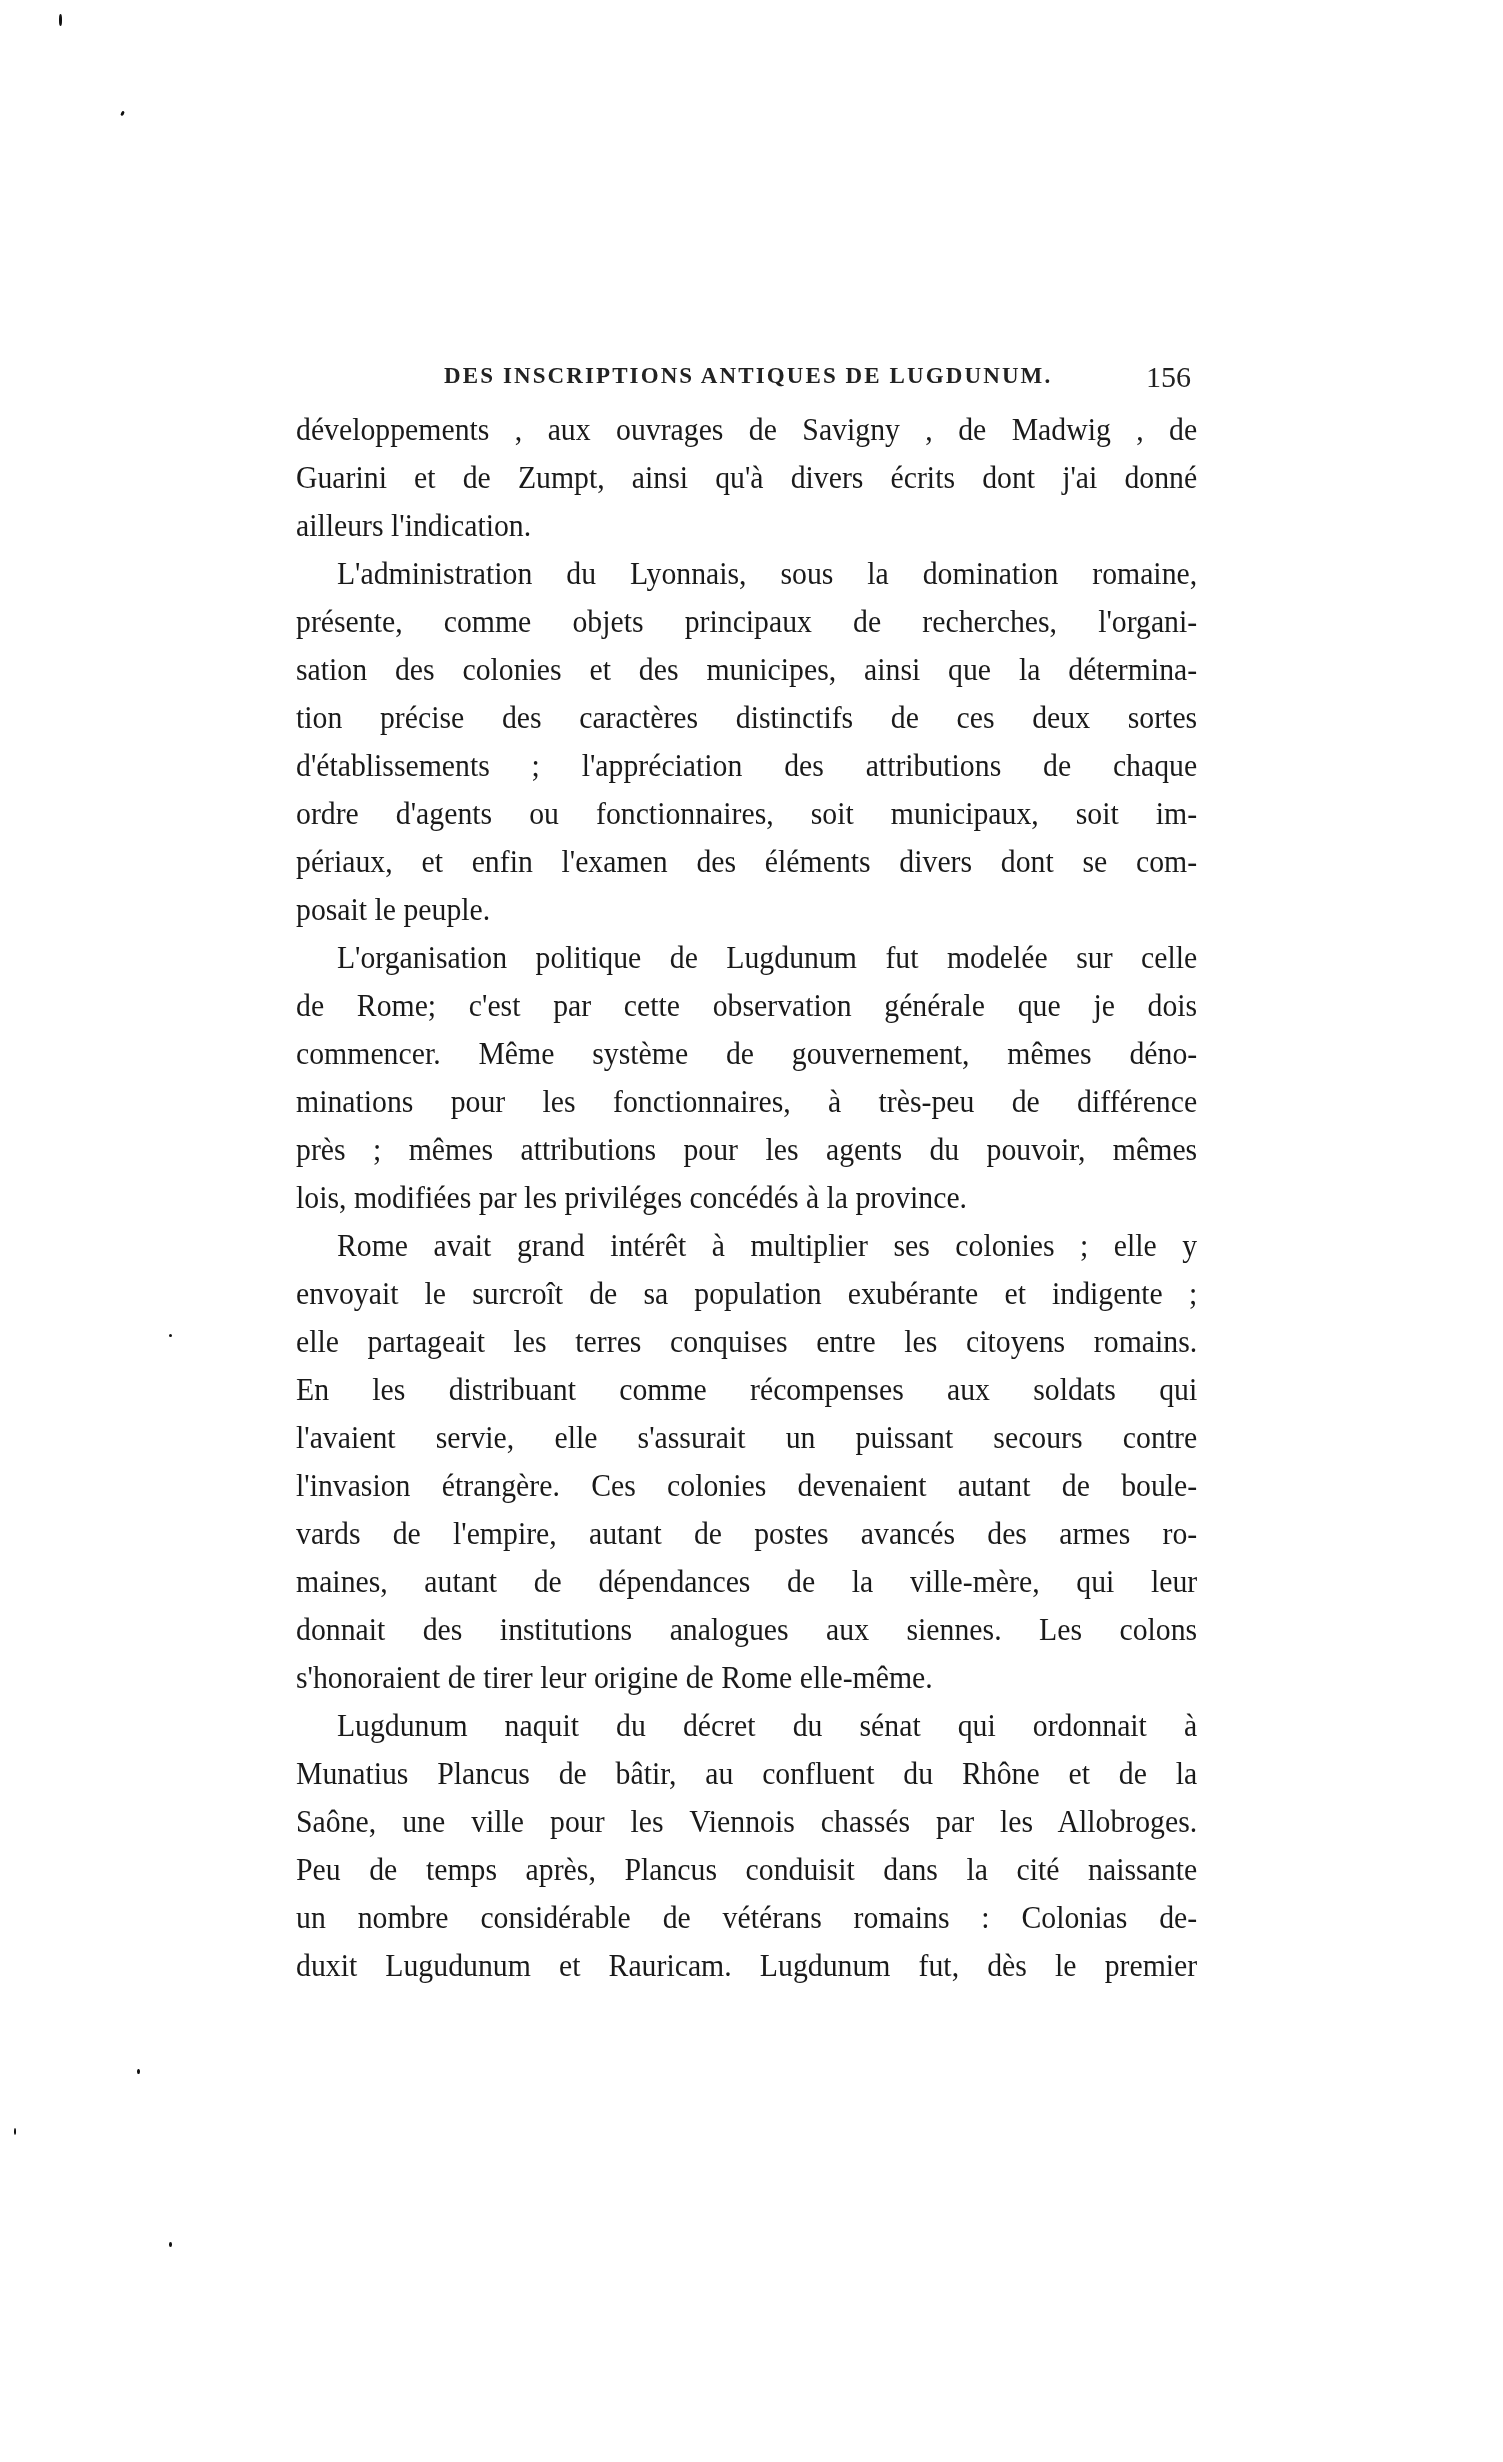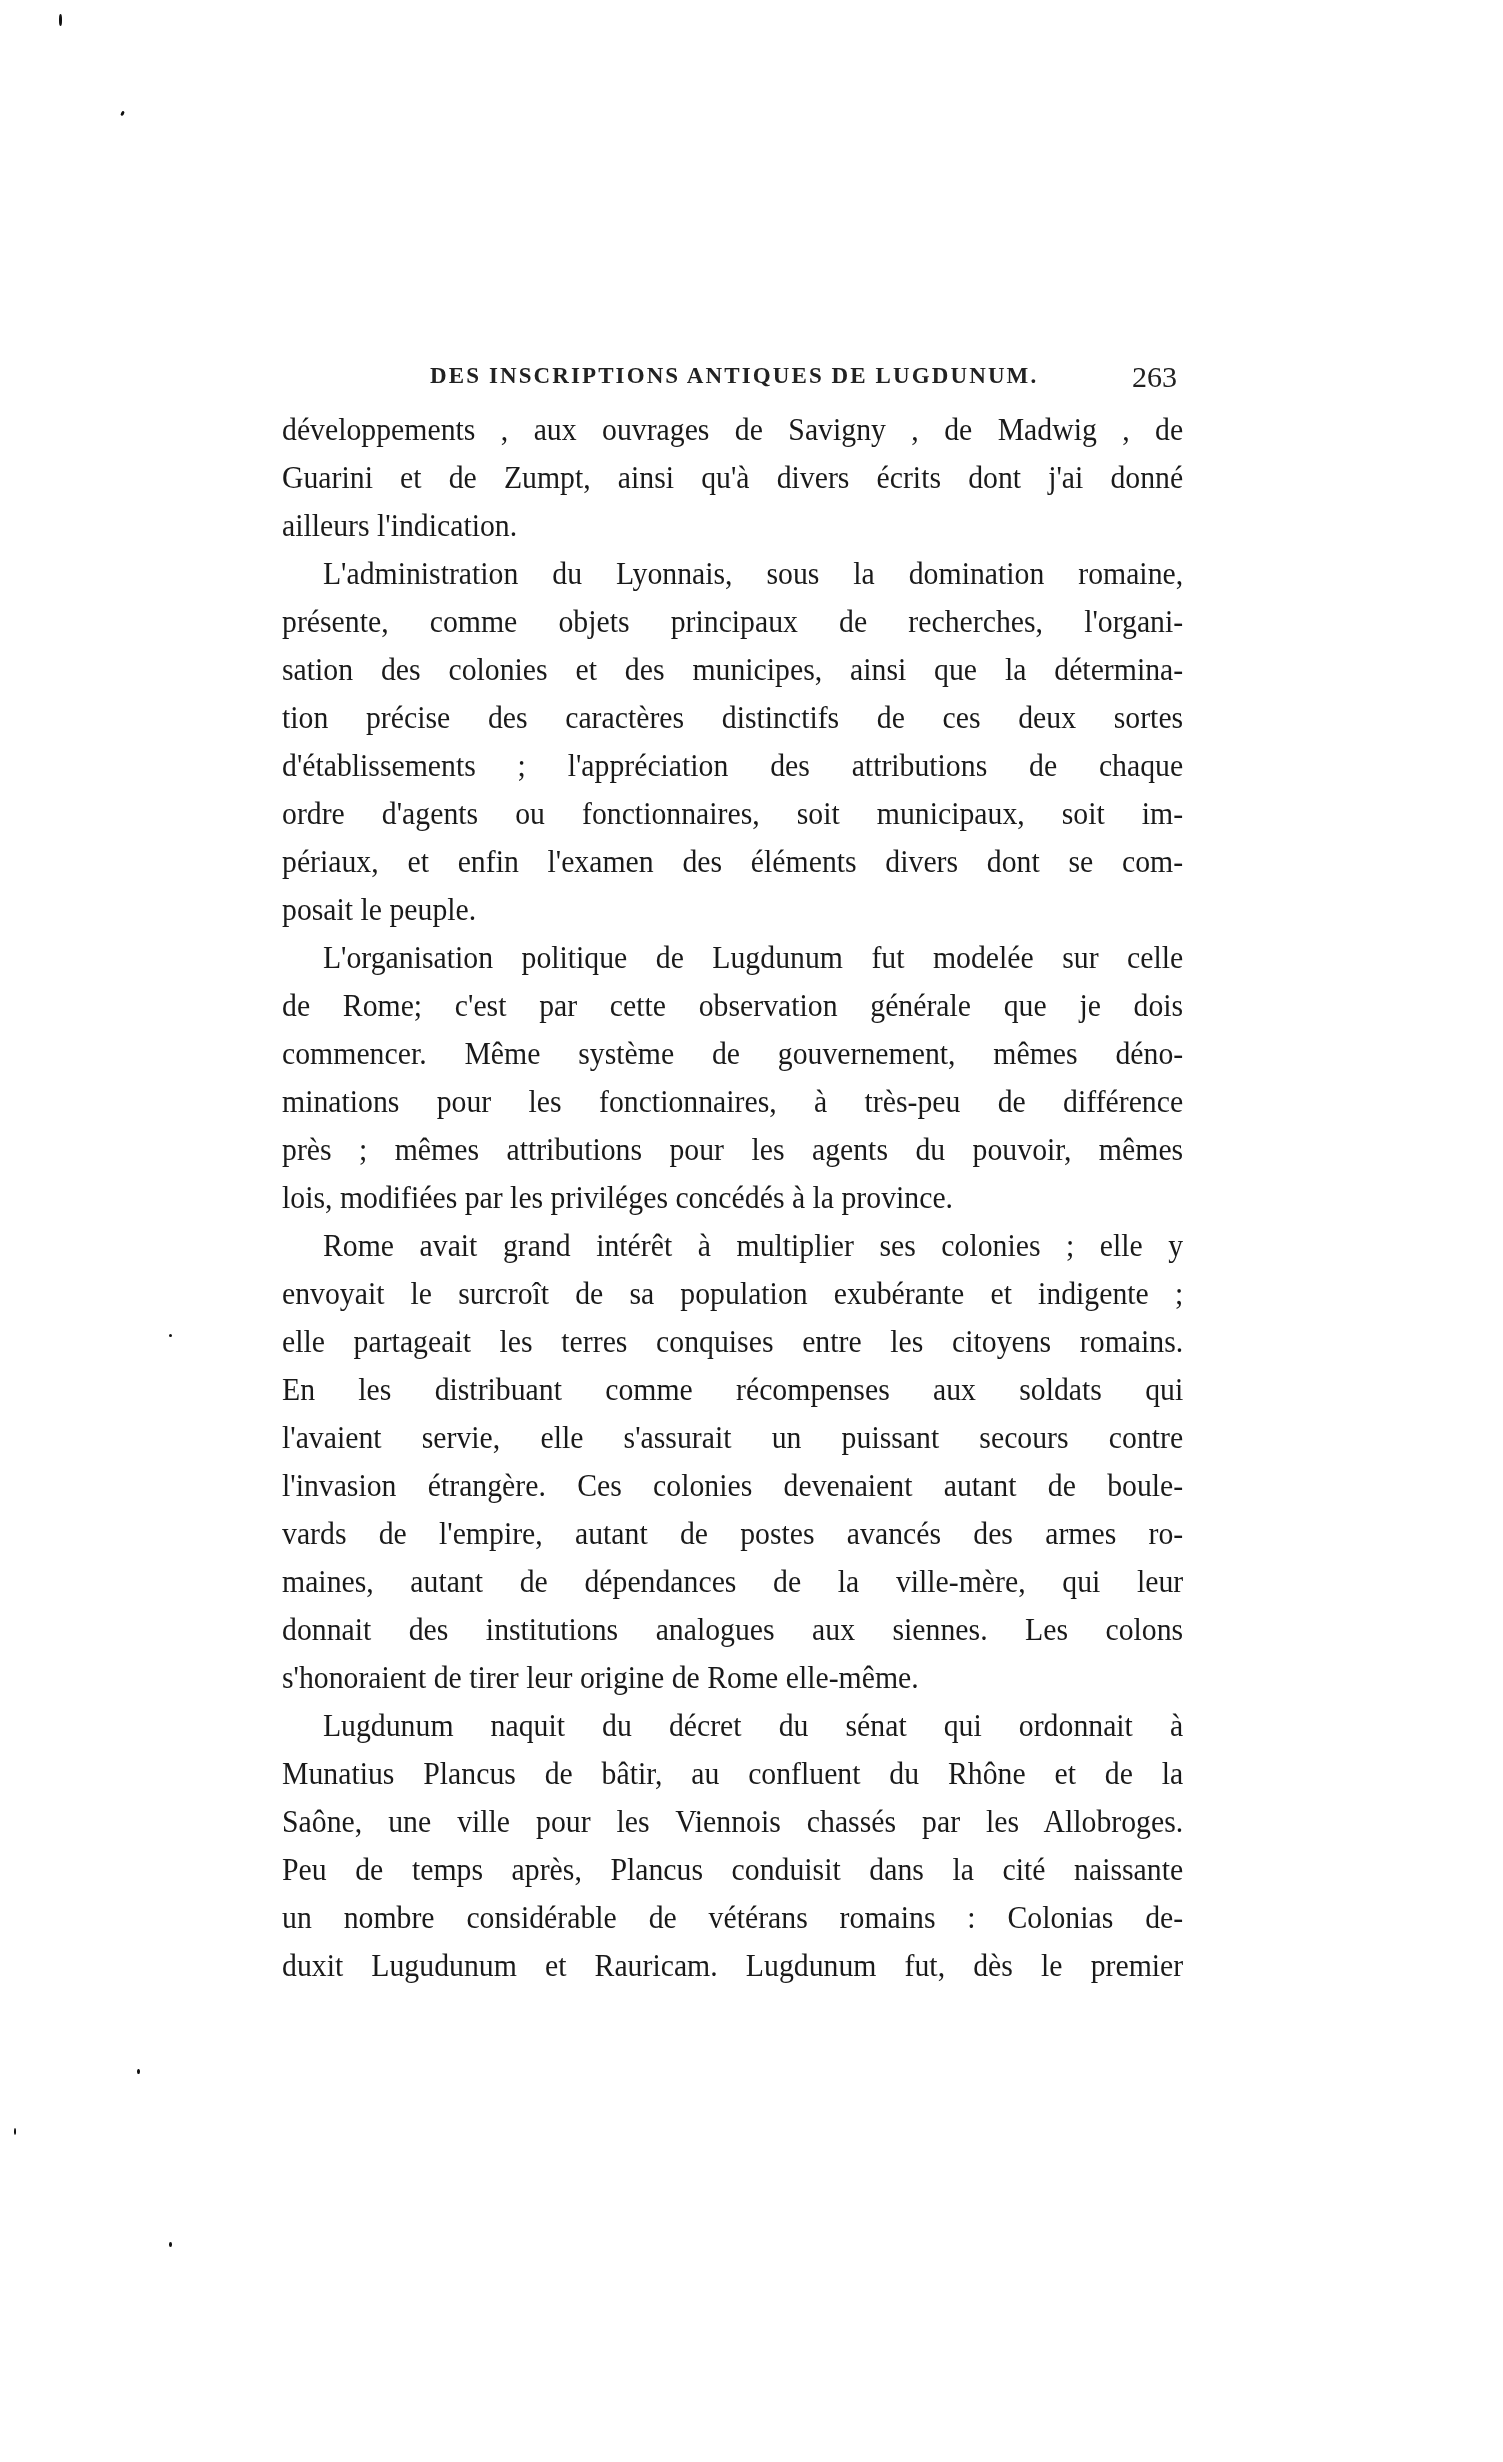--- a/index.html
+++ b/index.html
@@ -10,21 +10,21 @@
     body {
       width: 1503px;
       height: 2462px;
       position: relative;
       overflow: hidden;
       font-family: "Liberation Serif", "DejaVu Serif", serif;
       color: #1a1a1a;
     }
     .page {
       position: absolute;
-      left: 282px;
+      left: 296px;
       top: 358px;
       width: 900px;
     }
     .running-head {
       position: relative;
       height: 37px;
       font-size: 25px;
       letter-spacing: 1.3px;
       font-variant: small-caps;
       font-weight: bold;
@@ -72,21 +72,21 @@
       background: #111;
       border-radius: 50%;
     }
   </style>
 </head>
 <body>
 
 <div class="page">
   <div class="running-head">
     <span class="title">Des inscriptions antiques de Lugdunum.</span>
-    <span class="folio">263</span>
+    <span class="folio">156</span>
   </div>
   <div class="body-text" id="body-text">
       <span class="line">développements , aux ouvrages de Savigny , de Madwig , de</span>
       <span class="line">Guarini et de Zumpt, ainsi qu'à divers écrits dont j'ai donné</span>
       <span class="line last">ailleurs l'indication.</span>
       <span class="line indent">L'administration du Lyonnais, sous la domination romaine,</span>
       <span class="line">présente, comme objets principaux de recherches, l'organi-</span>
       <span class="line">sation des colonies et des municipes, ainsi que la détermina-</span>
       <span class="line">tion précise des caractères distinctifs de ces deux sortes</span>
       <span class="line">d'établissements ; l'appréciation des attributions de chaque</span>

